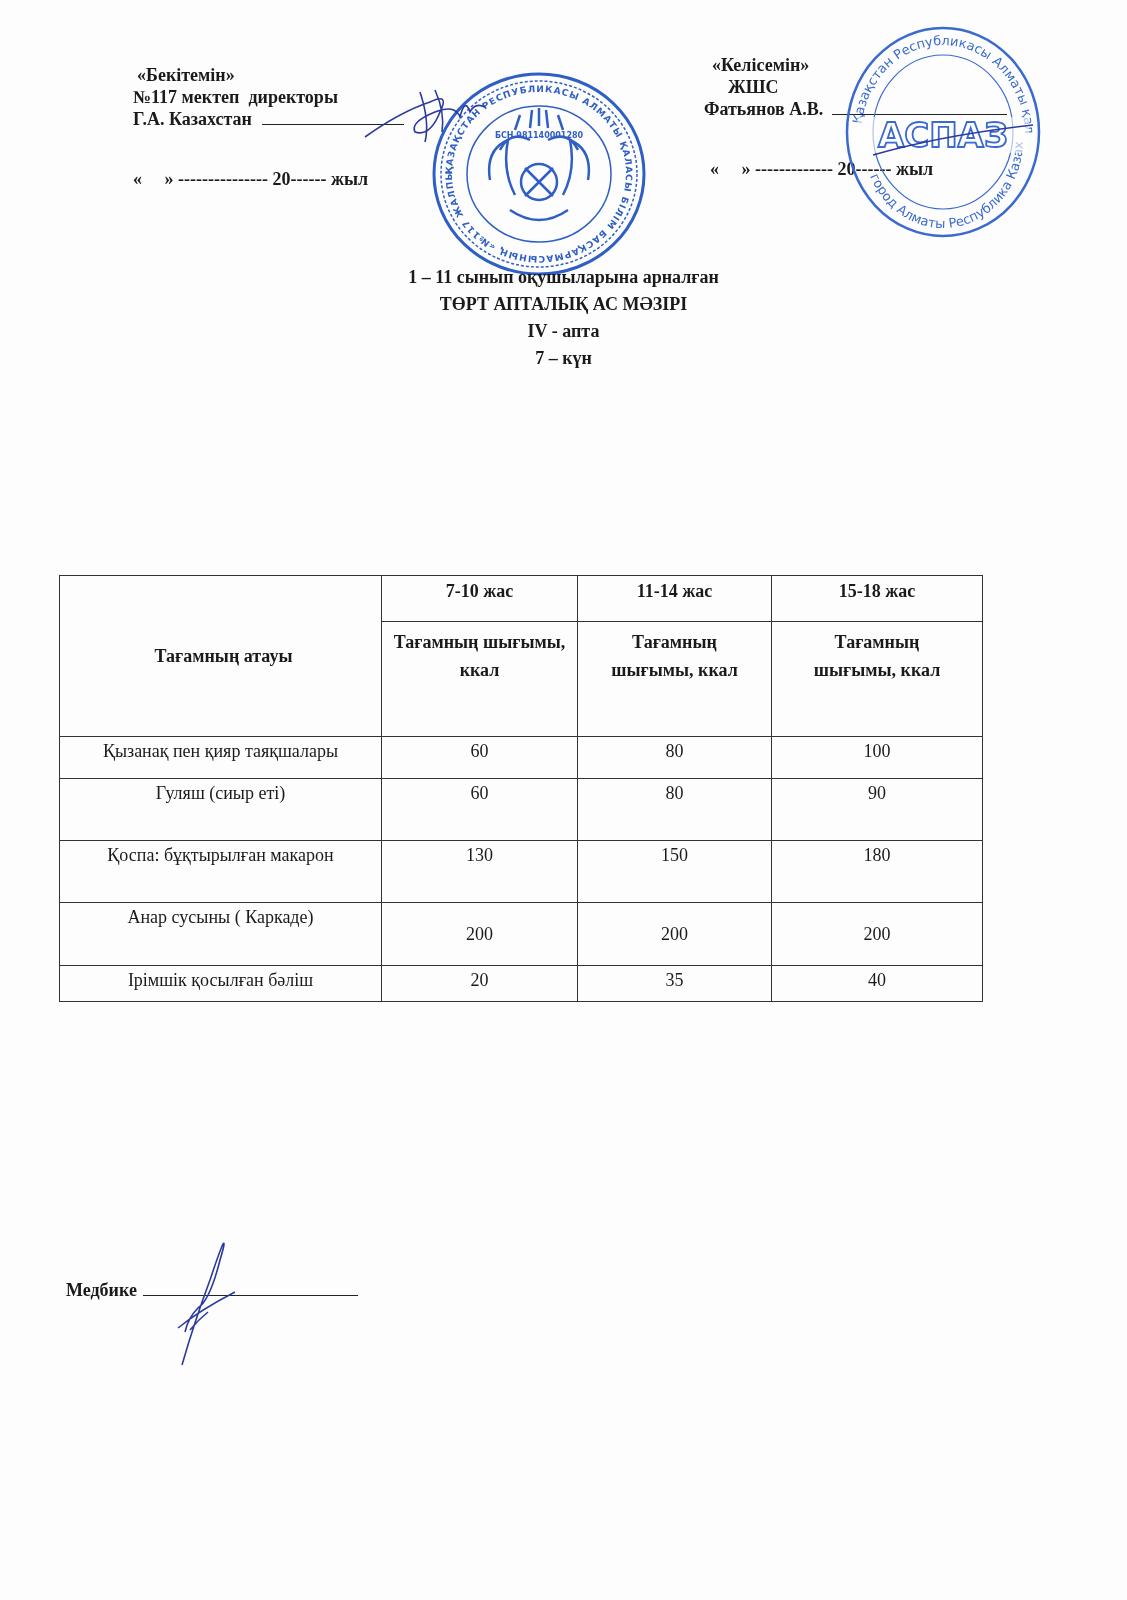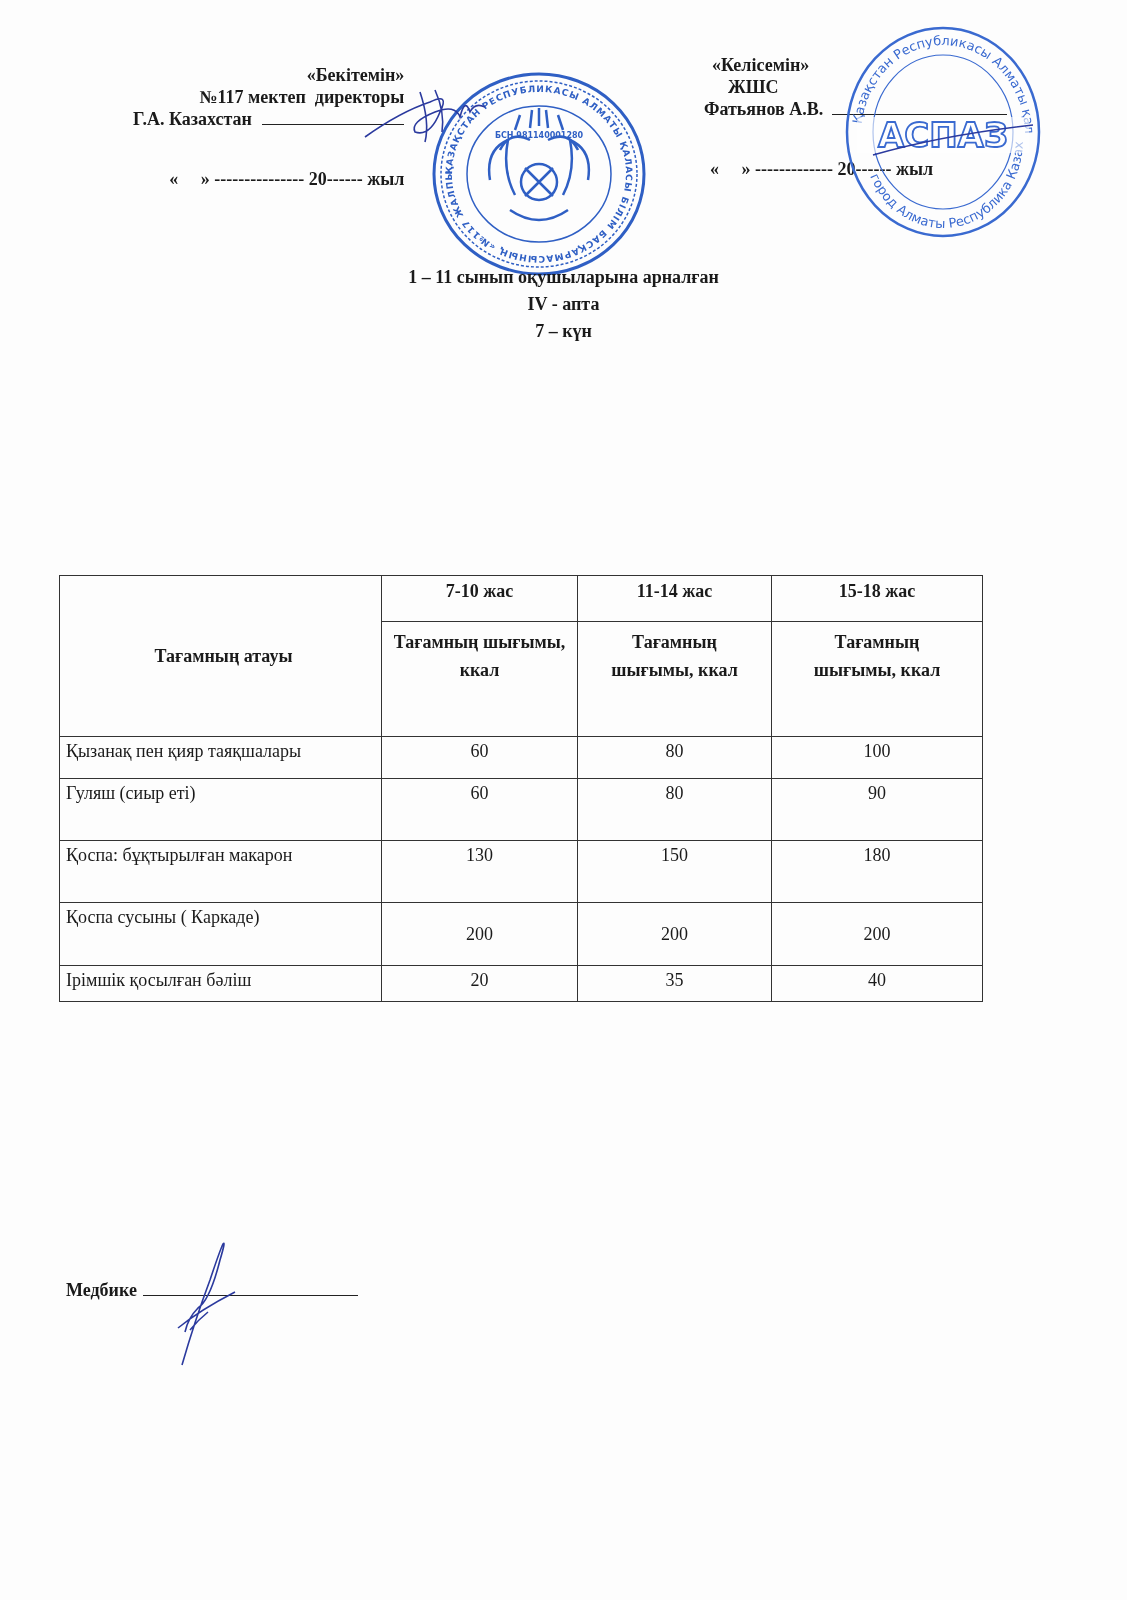--- a/index.html
+++ b/index.html
@@ -3,37 +3,37 @@
 <meta charset="utf-8">
 <style>
   html, body { margin: 0; padding: 0; background: #ffffff; }
   body {
     width: 1127px; height: 1600px; position: relative; overflow: hidden;
     font-family: "Liberation Serif", "DejaVu Serif", serif; color: #1a1a1a;
     background: #fdfdfd;
   }
   .abs { position: absolute; }
   .hdr { font-weight: bold; font-size: 18px; line-height: 22px; }
-  .approve-left { left: 133px; top: 64px; text-align: right; }
+  .approve-left { left: 133px; top: 64px; }
   .approve-right { left: 712px; top: 54px; }
   .hdr .line { white-space: pre; }
   .sig-line { display: inline-block; border-bottom: 1.5px solid #222; vertical-align: baseline; }
   .date-line { font-weight: bold; font-size: 18px; white-space: pre; }
 
   .title-block {
     left: 0; width: 1127px; top: 264px; text-align: center;
     font-weight: bold; font-size: 18px; line-height: 27px;
   }
 
   table.menu {
     position: absolute; left: 59px; top: 575px; width: 924px;
     border-collapse: collapse; font-size: 18px;
   }
   table.menu td, table.menu th {
-    border: 1.3px solid #333; padding: 0; vertical-align: top;
+    border: 1.3px solid #333; padding: 0; vertical-align: top; text-align: center;
   }
   table.menu th { font-weight: bold; text-align: center; }
   .name-head { text-align: center; vertical-align: middle !important; padding-left: 6px !important; width: 315px; }
   .age-head { height: 45px; line-height: 30px; }
   .sub-head { height: 108px; line-height: 28px; padding-top: 6px !important; }
   td.name { padding: 4px 6px 0 6px !important; text-align: left; }
   td.val { text-align: center; padding-top: 4px !important; }
   td.val.mid { vertical-align: middle; padding-top: 0 !important; }
 
   .medbike { left: 66px; top: 1280px; font-weight: bold; font-size: 18px; }
@@ -107,20 +107,21 @@
       <textPath href="#ringBot" startOffset="14%">город Алматы Республика Казахстан</textPath>
     </text>
     <rect x="14" y="92" width="172" height="36" fill="#ffffff" opacity="0.6"></rect>
     <text x="100" y="122" text-anchor="middle" font-family="DejaVu Sans, sans-serif" font-size="34" font-weight="bold" fill="none" stroke="#3a6ad0" stroke-width="1.8">АСПАЗ</text>
     <path d="M30 130 Q100 110 190 100" fill="none" stroke="#2b3a9e" stroke-width="1.5"></path>
   </svg>
 </div>
 
 <div class="abs title-block">
   <div>1 – 11 сынып оқушыларына арналған</div>
+  <div>ТӨРТ АПТАЛЫҚ АС МӘЗІРІ</div>
   <div>IV - апта</div>
   <div>7 – күн</div>
 </div>
 
 <table class="menu">
   <tbody>
       <tr>
     <th class="name-head" rowspan="2">Тағамның атауы</th>
     <th class="age-head" style="width:195px;">7-10 жас</th>
     <th class="age-head" style="width:193px;">11-14 жас</th>
@@ -143,21 +144,21 @@
     <td class="val">80</td>
     <td class="val">90</td>
   </tr>
   <tr style="height:62px;">
     <td class="name">Қоспа: бұқтырылған макарон</td>
     <td class="val">130</td>
     <td class="val">150</td>
     <td class="val">180</td>
   </tr>
   <tr style="height:63px;">
-    <td class="name">Қоспа сусыны ( Каркаде)</td>
+    <td class="name">Анар сусыны ( Каркаде)</td>
     <td class="val mid">200</td>
     <td class="val mid">200</td>
     <td class="val mid">200</td>
   </tr>
   <tr style="height:36px;margin-top:14px;">
     <td class="name">Ірімшік қосылған бәліш</td>
     <td class="val">20</td>
     <td class="val">35</td>
     <td class="val">40</td>
   </tr>

